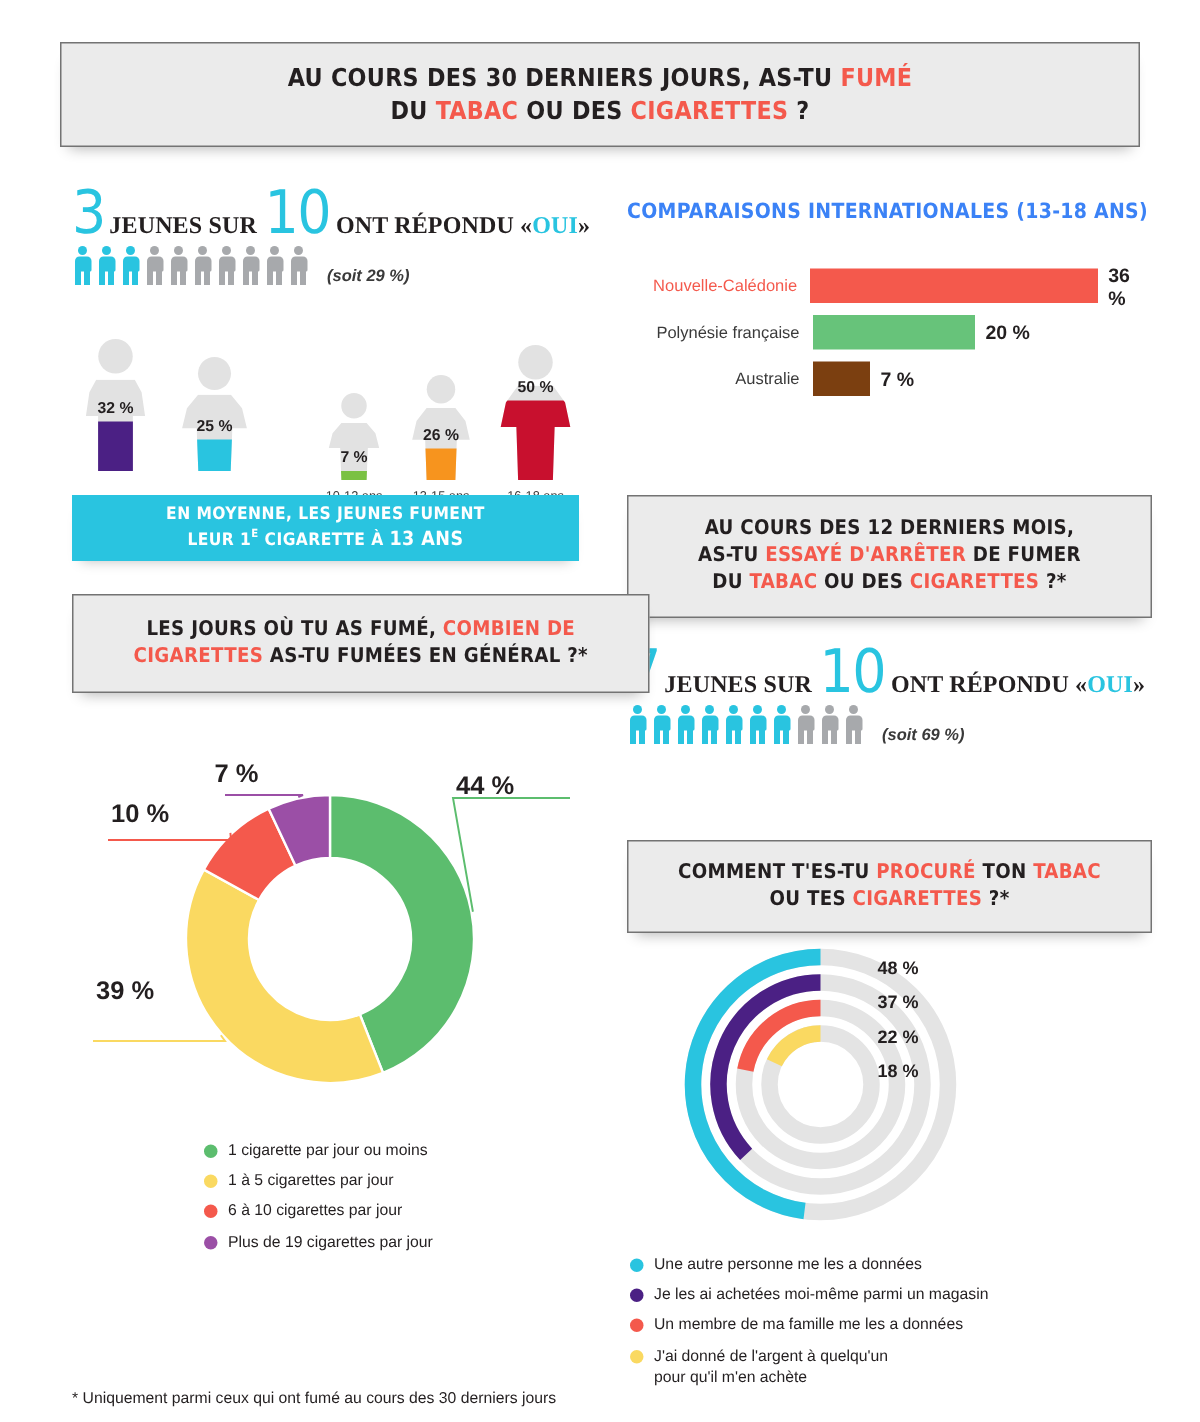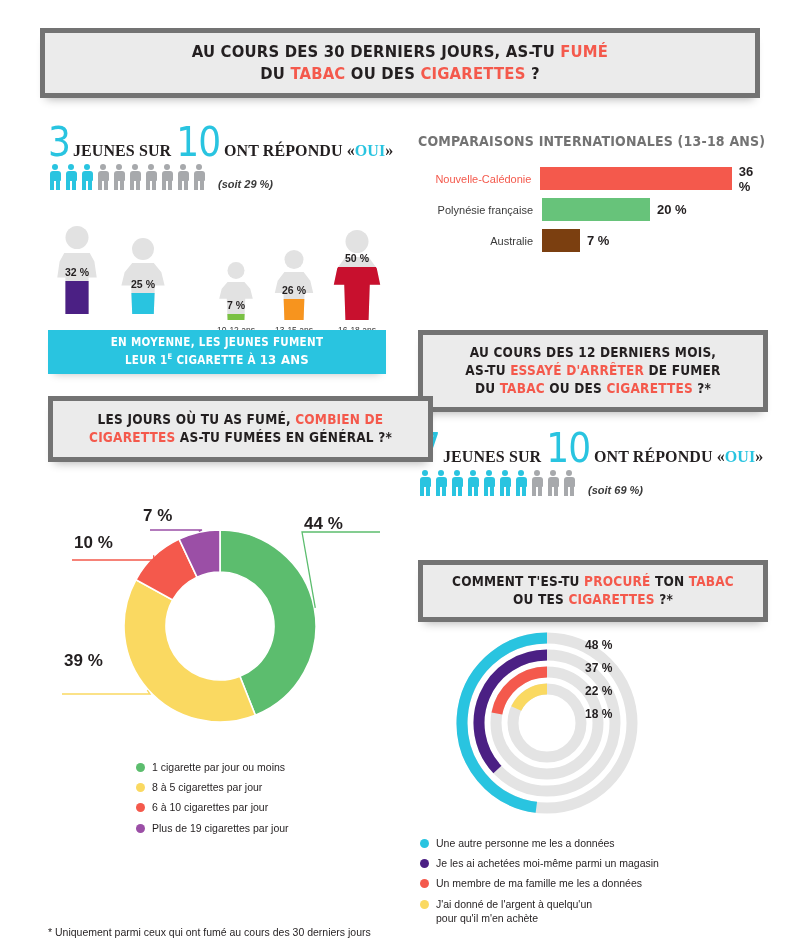--- a/index.html
+++ b/index.html
@@ -10,21 +10,21 @@
     position: relative;
     overflow: hidden;
     color: #231f20;
   }
   .page { position: relative; width: 800px; height: 948px; }
 
   
   .qbox {
     position: absolute;
     background: #ebebeb;
-    border: 5px solid #737373;
+    border: 1px solid #737373;
     box-shadow: 0 7px 9px -6px rgba(0,0,0,0.30);
     display: flex; align-items: center; justify-content: center;
     text-align: center;
   }
   .qtext {
     font-family: "DejaVu Sans Condensed", "Liberation Sans Narrow", "Liberation Sans", sans-serif;
     font-weight: bold;
     letter-spacing: 0.2px;
     line-height: 1.32;
     text-transform: uppercase;
@@ -103,22 +103,22 @@
   #banner .btext {
     font-family: "DejaVu Sans Condensed", "Liberation Sans Narrow", "Liberation Sans", sans-serif;
     color: #fff; font-size: 11.5px; font-weight: bold; text-transform: uppercase;
     text-align: center; line-height: 1.45; letter-spacing: 0.3px;
   }
 
   
   #intl { position: absolute; left: 418px; top: 133px; width: 350px; }
   #intl .ititle {
     font-family: "DejaVu Sans Condensed", "Liberation Sans Narrow", "Liberation Sans", sans-serif;
-    color: #737373; font-size: 14px; font-weight: bold; text-transform: uppercase;
-    letter-spacing: 0.2px; margin-bottom: 16px;
+    color: #3b82f6; font-size: 14px; font-weight: bold; text-transform: uppercase;
+    letter-spacing: 0.2px; margin-bottom: 28px;
   }
   #intl .irow { display: flex; align-items: center; height: 27px; margin-bottom: 4px; }
   #intl .iname {
     width: 124px; text-align: right; padding-right: 9px;
     font-size: 11px; color: #3a3a3a;
   }
   #intl .iname.hl { color: #f4594c; }
   #intl .ibar { height: 23px; }
   #intl .ival { font-size: 13px; font-weight: bold; margin-left: 7px; }
 
@@ -417,21 +417,21 @@
     <div class="dlabel" id="dl3" style="left:93px; top:8px;">7 %</div>
   </div>
 
   <div class="legend" id="donut-legend" style="left:136px; top:760px; width:250px;">
       <div class="lrow">
         <span class="ldot" style="background: rgb(92, 189, 110);"></span>
         <span class="ltext">1 cigarette par jour ou moins</span>
       </div>
       <div class="lrow">
         <span class="ldot" style="background: rgb(250, 217, 97);"></span>
-        <span class="ltext">8 à 5 cigarettes par jour</span>
+        <span class="ltext">1 à 5 cigarettes par jour</span>
       </div>
       <div class="lrow">
         <span class="ldot" style="background: rgb(244, 89, 76);"></span>
         <span class="ltext">6 à 10 cigarettes par jour</span>
       </div>
       <div class="lrow">
         <span class="ldot" style="background: rgb(155, 79, 166);"></span>
         <span class="ltext">Plus de 19 cigarettes par jour</span>
       </div>
     </div>

